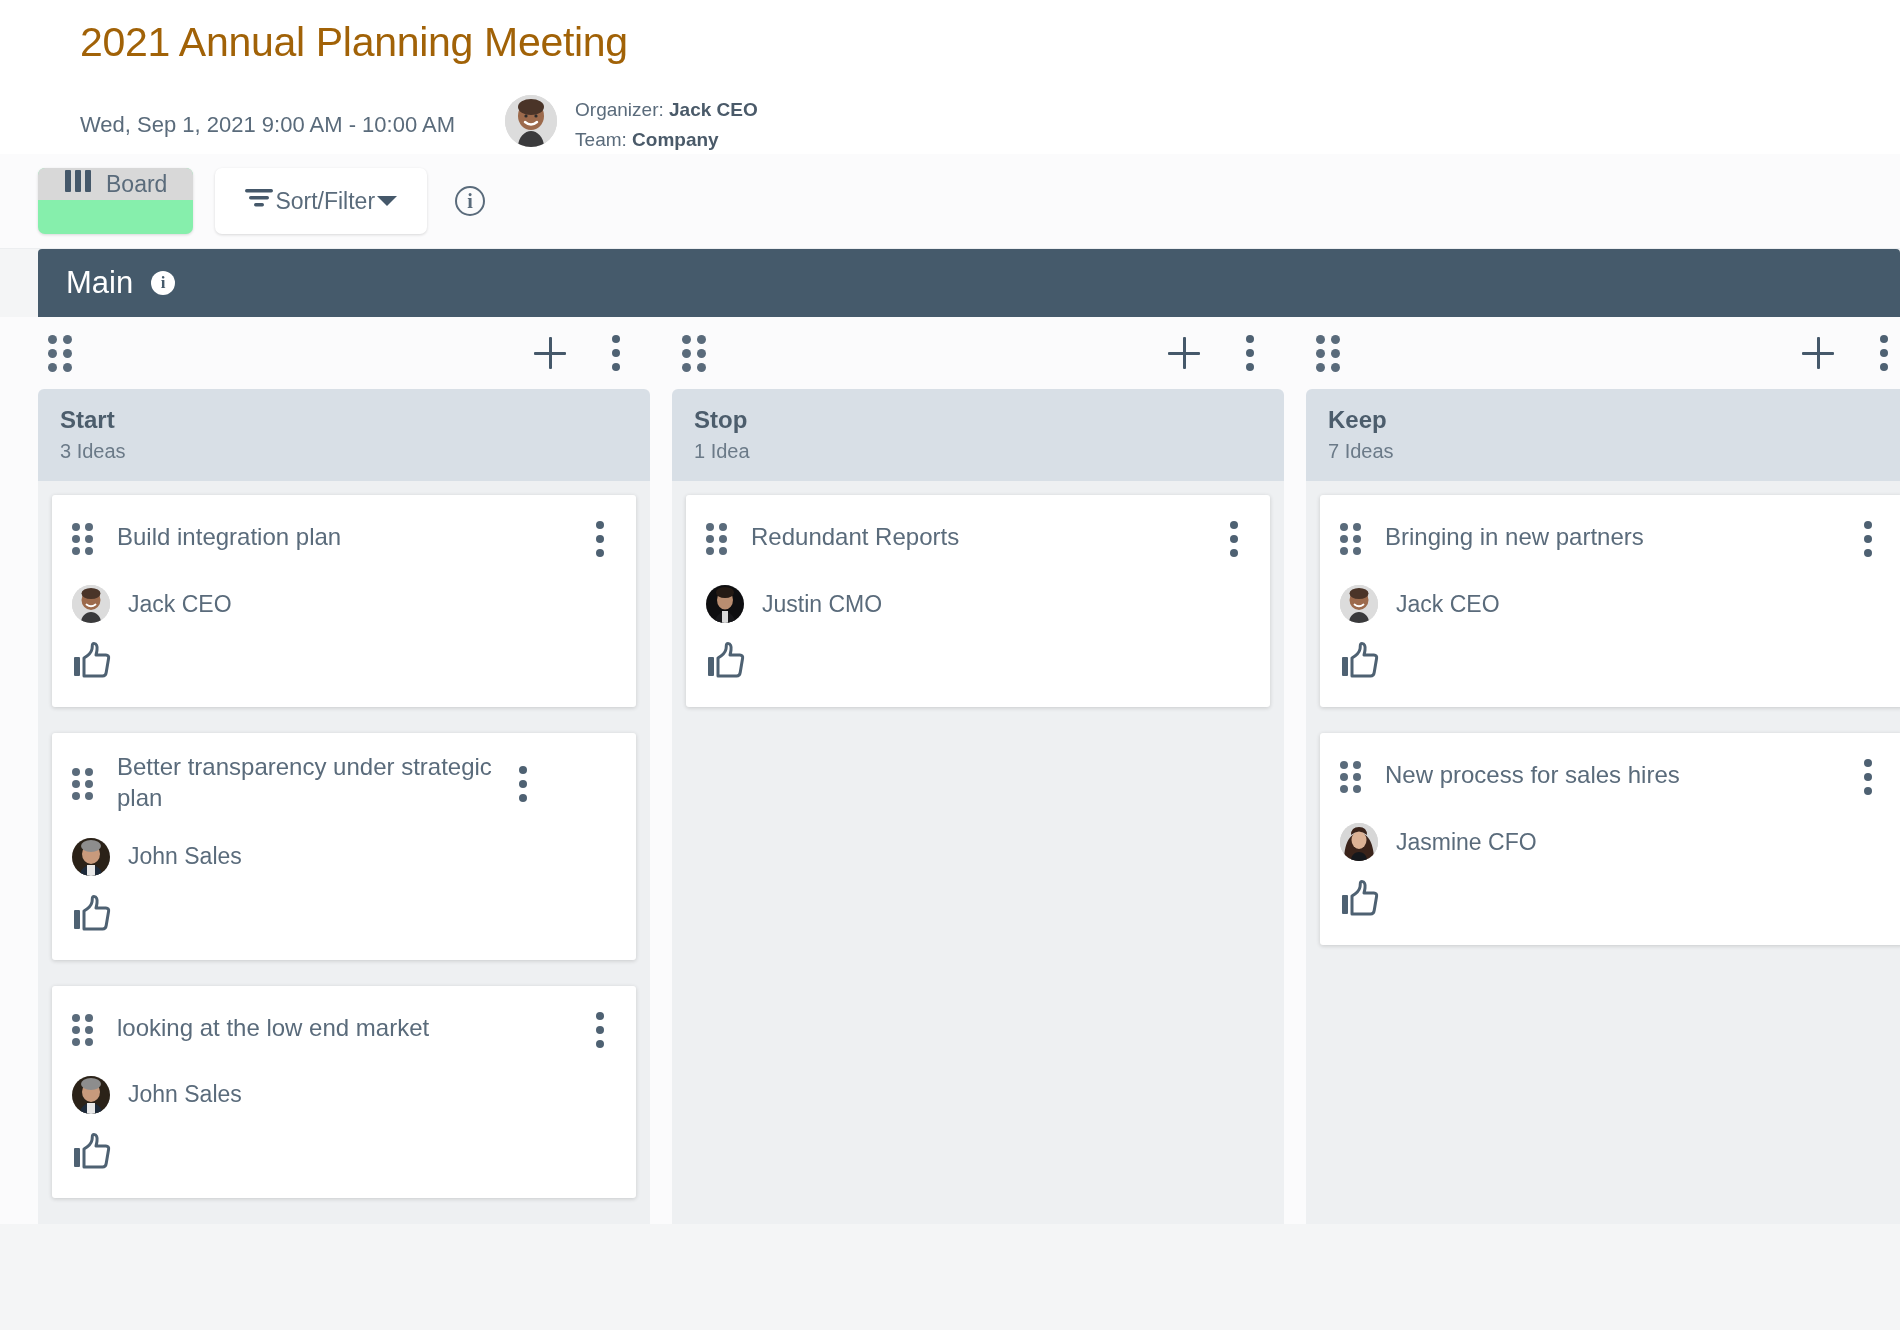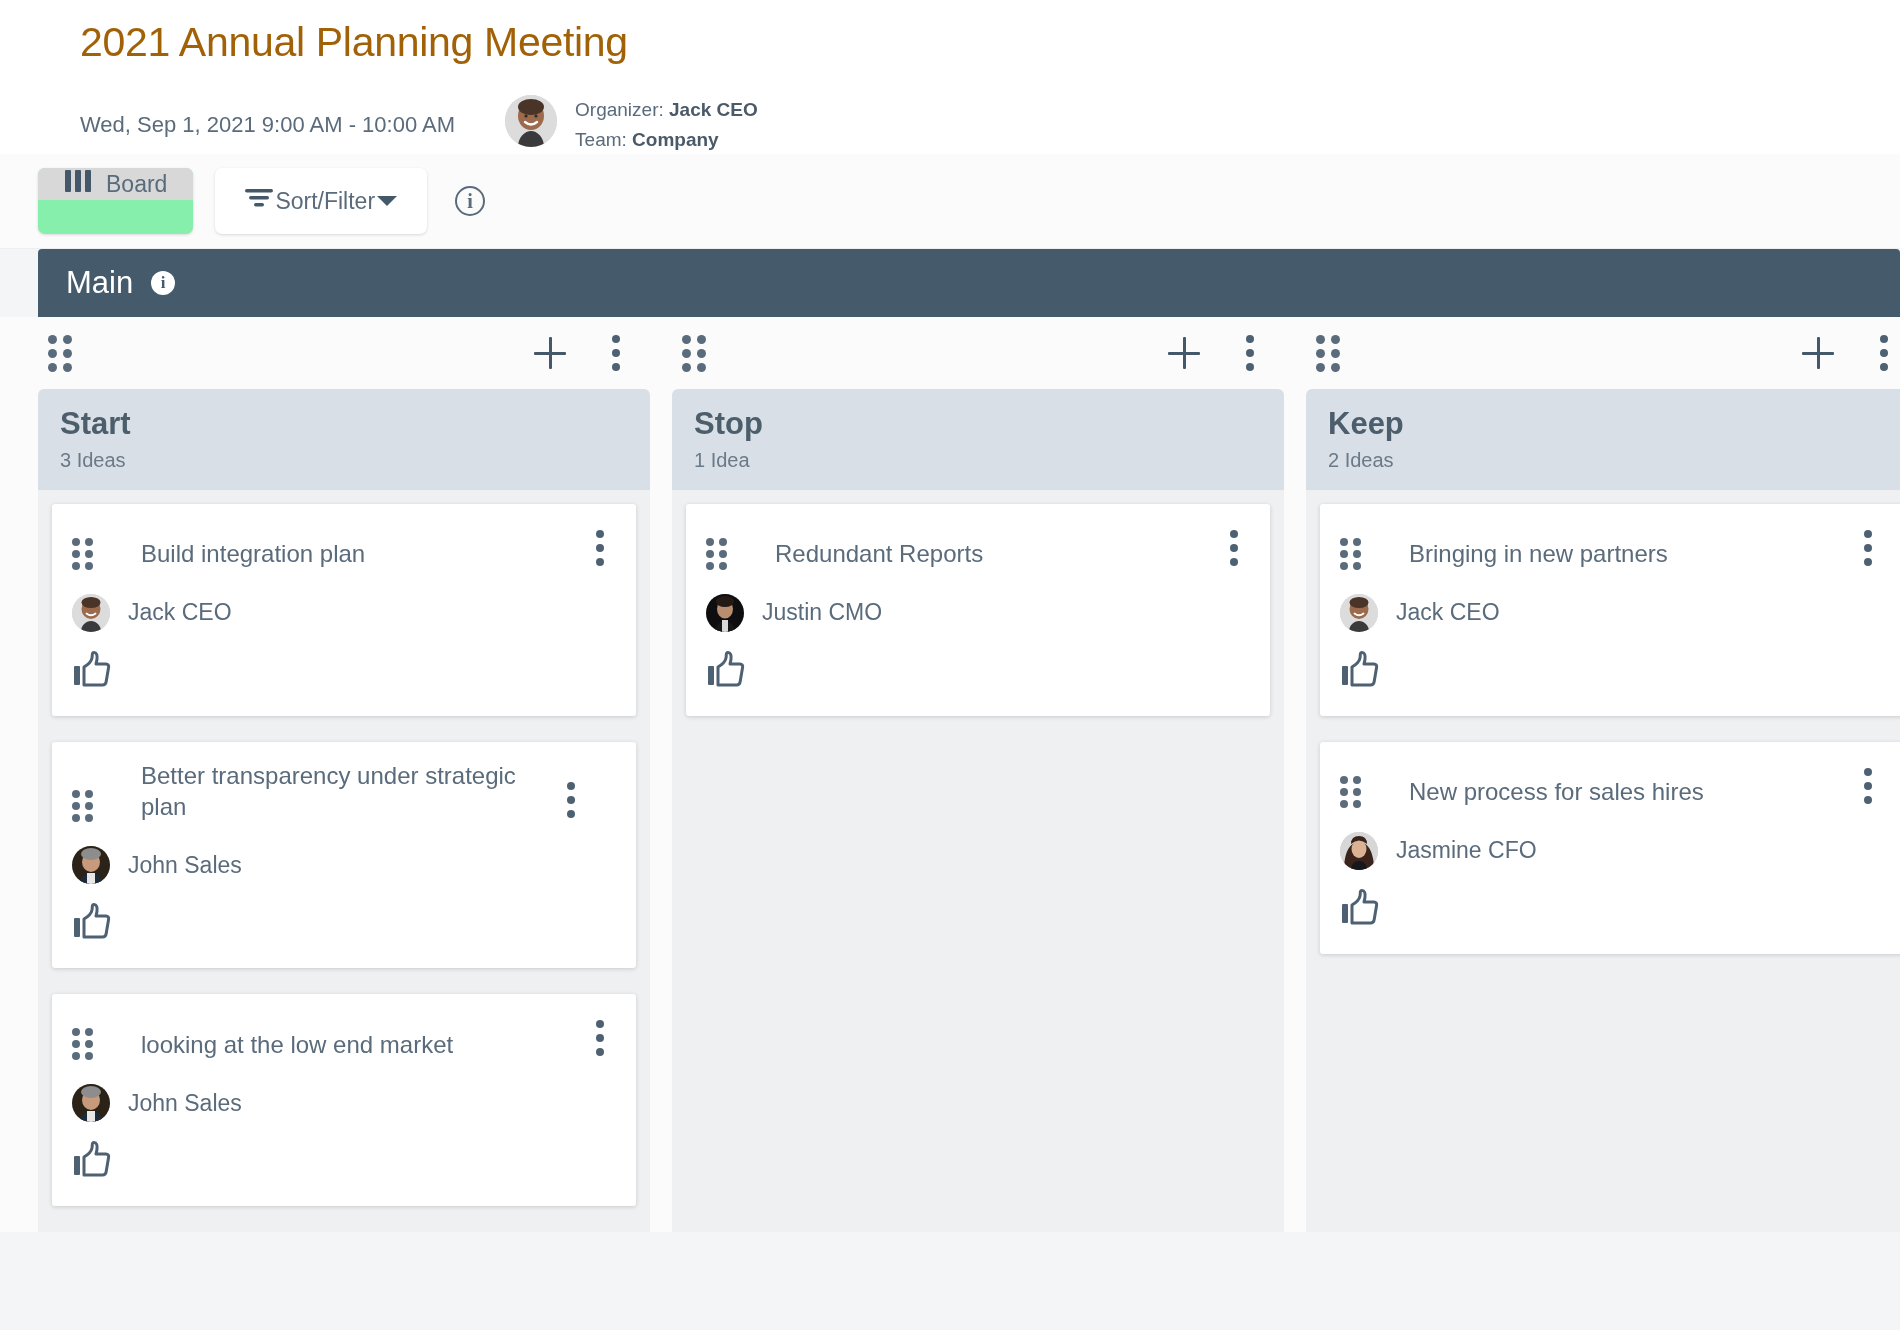--- a/index.html
+++ b/index.html
@@ -249,21 +249,21 @@
     border-radius: 50%;
     background: #4e6172;
   }
 
   .col-head {
     background: #d8dfe6;
     border-radius: 6px 6px 0 0;
     padding: 16px 22px 18px 22px;
   }
   .col-head .title {
-    font-size: 31px;
+    font-size: 24px;
     font-weight: 700;
     color: #4c5d6c;
     line-height: 1.25;
   }
   .col-head .count {
     font-size: 20px;
     color: #6b7a88;
     margin-top: 5px;
   }
 
@@ -276,22 +276,21 @@
 
   .idea-card {
     background: #ffffff;
     border-radius: 3px;
     box-shadow: 0 1px 4px rgba(0,0,0,.16);
     padding: 22px 20px 24px 20px;
     margin-bottom: 26px;
   }
   .card-top {
     display: flex;
-    align-items: flex-end;
-    gap: 24px;
+    align-items: center;
   }
   .card-title {
     flex: 1 1 auto;
     font-size: 24px;
     color: #5a6b7b;
     line-height: 1.28;
     margin: -3px 10px 0 24px;
     word-wrap: break-word;
   }
   .card-owner {
@@ -616,21 +615,21 @@
           <span class="spacer"></span>
           <span class="plus-icon"></span>
           <span class="kebab">
               <i></i>
               <i></i>
               <i></i>
             </span>
         </div>
         <div class="col-head">
           <div class="title">Keep</div>
-          <div class="count">2 Ideas</div>
+          <div class="count">7 Ideas</div>
         </div>
         <div class="col-body">
 
           <div class="idea-card">
             <div class="card-top">
               <span class="drag-dots small">
                   <i></i>
                   <i></i>
                   <i></i>
                   <i></i>

